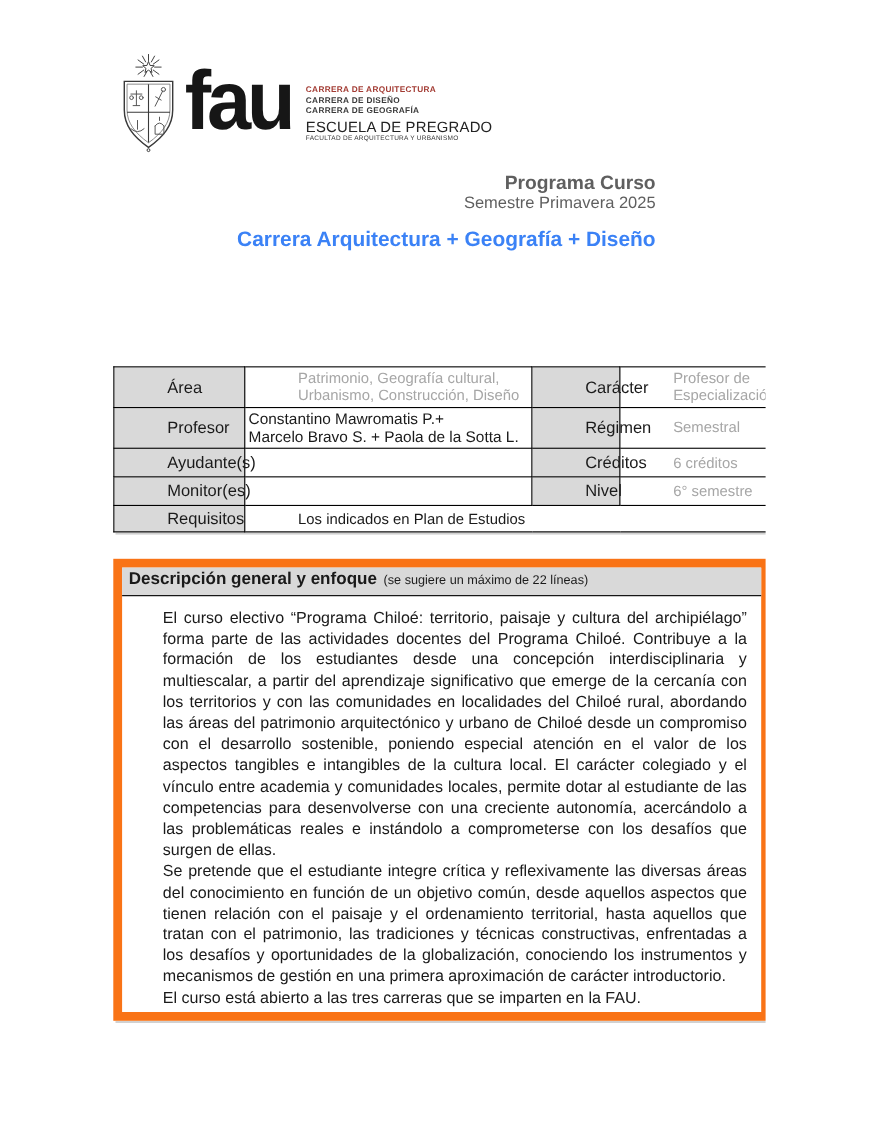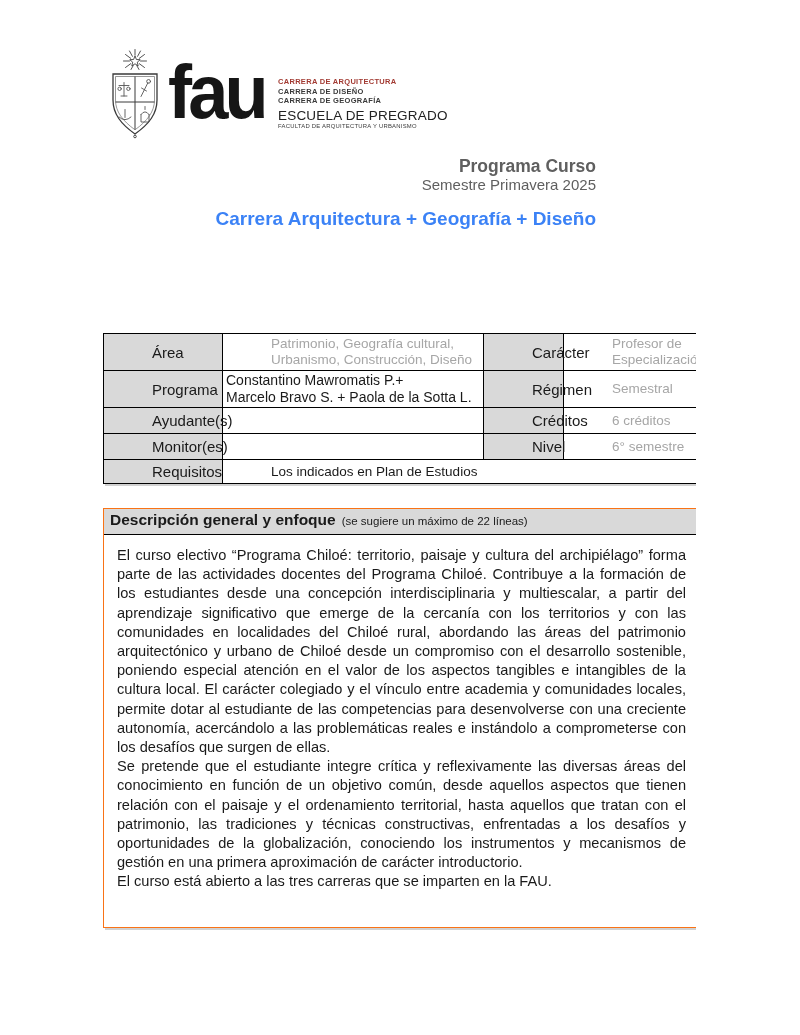--- a/index.html
+++ b/index.html
@@ -38,29 +38,29 @@
   .info-table{top:333px;}
   .info-table td{font-size:15px;padding-left:48px;}
   .label-cell{background:#d9d9d9;}
   .muted{color:#a6a6a6;font-size:13.5px !important;line-height:16px;}
   .value-small{font-size:13.5px !important;margin-top:13px;}
   .profesor-val{font-size:14px !important;line-height:17px;white-space:nowrap;padding:1px 3px !important;}
 
   
   .desc-box{
     position:absolute;left:103px;top:508px;width:597px;height:420px;
-    border:1px solid #f97316;box-sizing:border-box;box-shadow:2px 2px 0 rgba(0,0,0,.18);
+    border:8px solid #f97316;box-sizing:border-box;box-shadow:2px 2px 0 rgba(0,0,0,.18);
   }
   .desc-header{
     background:#d9d9d9;border-bottom:1px solid #000;padding:2px 6px 3px 6px;height:20px;
     display:flex;align-items:baseline;gap:6px;
   }
   .desc-title{font-size:15.5px;font-weight:bold;}
   .desc-note{font-size:11.5px;}
-  .desc-body{padding:11px 13px 0 13px;font-size:14.6px;line-height:19.2px;text-align:justify;}
+  .desc-body{padding:11px 13px 0 13px;font-size:14.6px;line-height:19.2px;text-align:justify;margin-left:24px;}
   .desc-body p{margin:0;}
 </style>
 </head>
 <body>
 
 <div class="page">
 
   <div class="logo-block">
     <svg class="shield" width="58" height="92" viewBox="0 0 58 92" aria-hidden="true">
       <g stroke="#3f3f3f" fill="none" stroke-width="0.9" stroke-linecap="round">
@@ -128,21 +128,21 @@
         <col style="width:137px">
     </colgroup>
     <tbody>
         <tr style="height:33px">
       <td class="label-cell">Área</td>
       <td class="muted">Patrimonio, Geografía cultural, Urbanismo, Construcción, Diseño</td>
       <td class="label-cell">Carácter</td>
       <td class="muted">Profesor de Especialización</td>
     </tr>
     <tr style="height:36px">
-      <td class="label-cell">Programa</td>
+      <td class="label-cell">Profesor</td>
       <td class="profesor-val">
         <div>Constantino Mawromatis P.+</div>
         <div>Marcelo Bravo S. + Paola de la Sotta L.</div>
       </td>
       <td class="label-cell">Régimen</td>
       <td class="muted">Semestral</td>
     </tr>
     <tr style="height:26px">
       <td class="label-cell">Ayudante(s)</td>
       <td></td>

